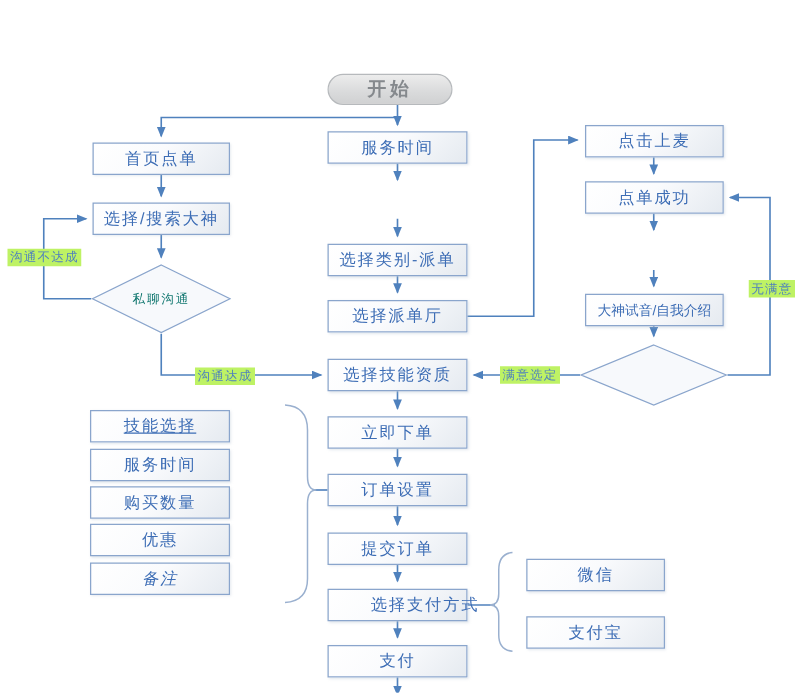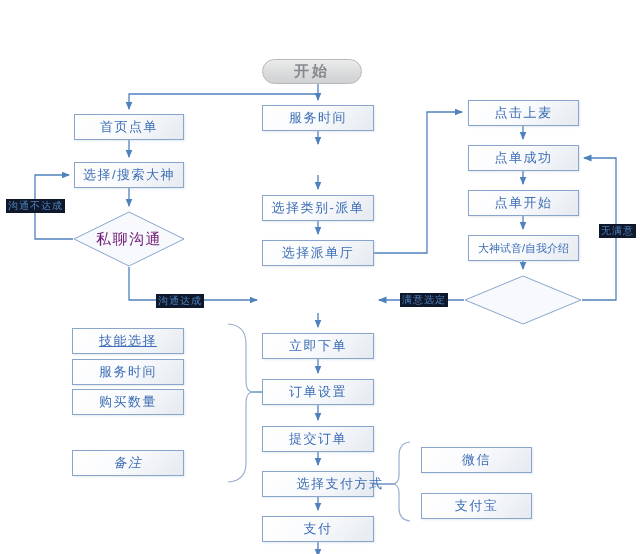--- a/index.html
+++ b/index.html
@@ -22,24 +22,24 @@
   .box.small-text{font-size:11px;letter-spacing:0;}
   .pill{
     border-radius:13px;border:1px solid #b6b9bc;
     background:linear-gradient(180deg,#ececec 0%,#d9dadb 60%,#d0d1d2 100%);
     color:#85898d;font-size:15px;font-weight:bold;letter-spacing:3px;
   }
   .pill.partial{border-radius:12px;}
   .diamond{background:transparent;z-index:2;}
   .diamond svg{position:absolute;left:0;top:0;width:100%;height:100%;}
   .diamond .dlabel{
-    position:relative;color:#701a75;font-size:15px;letter-spacing:1.5px;white-space:nowrap;font-family:Liberation Mono, monospace;
+    position:relative;color:#0f766e;font-size:10px;letter-spacing:1.5px;white-space:nowrap;font-family:Liberation Mono, monospace;
   }
   .edge-label{
-    position:absolute;z-index:3;background:#0f172a;color:#4f81bd;
+    position:absolute;z-index:3;background:#bef264;color:#4f81bd;
     font-size:10px;letter-spacing:1px;padding:0 2px;white-space:nowrap;
   }
 </style>
 </head>
 <body>
 
 <div class="canvas">
 
   <svg class="edges" width="640" height="554">
     <defs>
@@ -88,40 +88,41 @@
   <div class="node diamond" style="left:73px;top:156px;width:112px;height:56px;">
     <svg viewBox="0 0 112 56" preserveAspectRatio="none">
       <polygon points="56,1 111,28 56,55 1,28" fill="#f7f9fc" stroke="#8aa5cc" stroke-width="1"></polygon>
     </svg>
     <span class="dlabel">私聊沟通</span>
   </div>
 
   <div class="node box" style="left:262px;top:50px;width:112px;height:26px;">服务时间</div>
   <div class="node box" style="left:262px;top:140px;width:112px;height:26px;">选择类别-派单</div>
   <div class="node box" style="left:262px;top:185px;width:112px;height:26px;text-align:right;">选择派单厅</div>
+  <div class="node box" style="left:262px;top:232px;width:112px;height:26px;">选择技能资质</div>
   <div class="node box" style="left:262px;top:278px;width:112px;height:26px;">立即下单</div>
   <div class="node box" style="left:262px;top:324px;width:112px;height:26px;">订单设置</div>
   <div class="node box" style="left:262px;top:371px;width:112px;height:26px;">提交订单</div>
   <div class="node box" style="left:262px;top:416px;width:112px;height:26px;padding-left:44px;">选择支付方式</div>
   <div class="node box" style="left:262px;top:461px;width:112px;height:26px;">支付</div>
   <div class="node box" style="left:262px;top:507px;width:112px;height:26px;font-style:italic;">点单成功</div>
 
   <div class="node box" style="left:468px;top:45px;width:111px;height:26px;">点击上麦</div>
   <div class="node box" style="left:468px;top:90px;width:111px;height:26px;">点单成功</div>
-  <div class="node box" style="left:468px;top:135px;width:111px;height:26px;">点单开始</div>
   <div class="node box small-text" style="left:468px;top:180px;width:111px;height:26px;">大神试音/自我介绍</div>
   <div class="node diamond" style="left:464px;top:220px;width:118px;height:50px;">
     <svg viewBox="0 0 118 50" preserveAspectRatio="none">
       <polygon points="59,1 117,25 59,49 1,25" fill="#f7f9fc" stroke="#8aa5cc" stroke-width="1"></polygon>
     </svg>
   </div>
 
   <div class="node box" style="left:72px;top:273px;width:112px;height:26px;text-decoration:underline;">技能选择</div>
   <div class="node box" style="left:72px;top:304px;width:112px;height:26px;font-family:Liberation Serif, serif;">服务时间</div>
   <div class="node box" style="left:72px;top:334px;width:112px;height:26px;">购买数量</div>
+  <div class="node box" style="left:72px;top:364px;width:112px;height:26px;">优惠</div>
   <div class="node box" style="left:72px;top:395px;width:112px;height:26px;font-style:italic;">备注</div>
 
   <div class="node box" style="left:421px;top:392px;width:111px;height:26px;">微信</div>
   <div class="node box" style="left:421px;top:438px;width:111px;height:26px;">支付宝</div>
 
   <div class="edge-label" style="left:6px;top:144px;">沟通不达成</div>
   <div class="edge-label" style="left:156px;top:239px;">沟通达成</div>
   <div class="edge-label" style="left:400px;top:238px;">满意选定</div>
   <div class="edge-label" style="left:599px;top:169px;">无满意</div>
 

